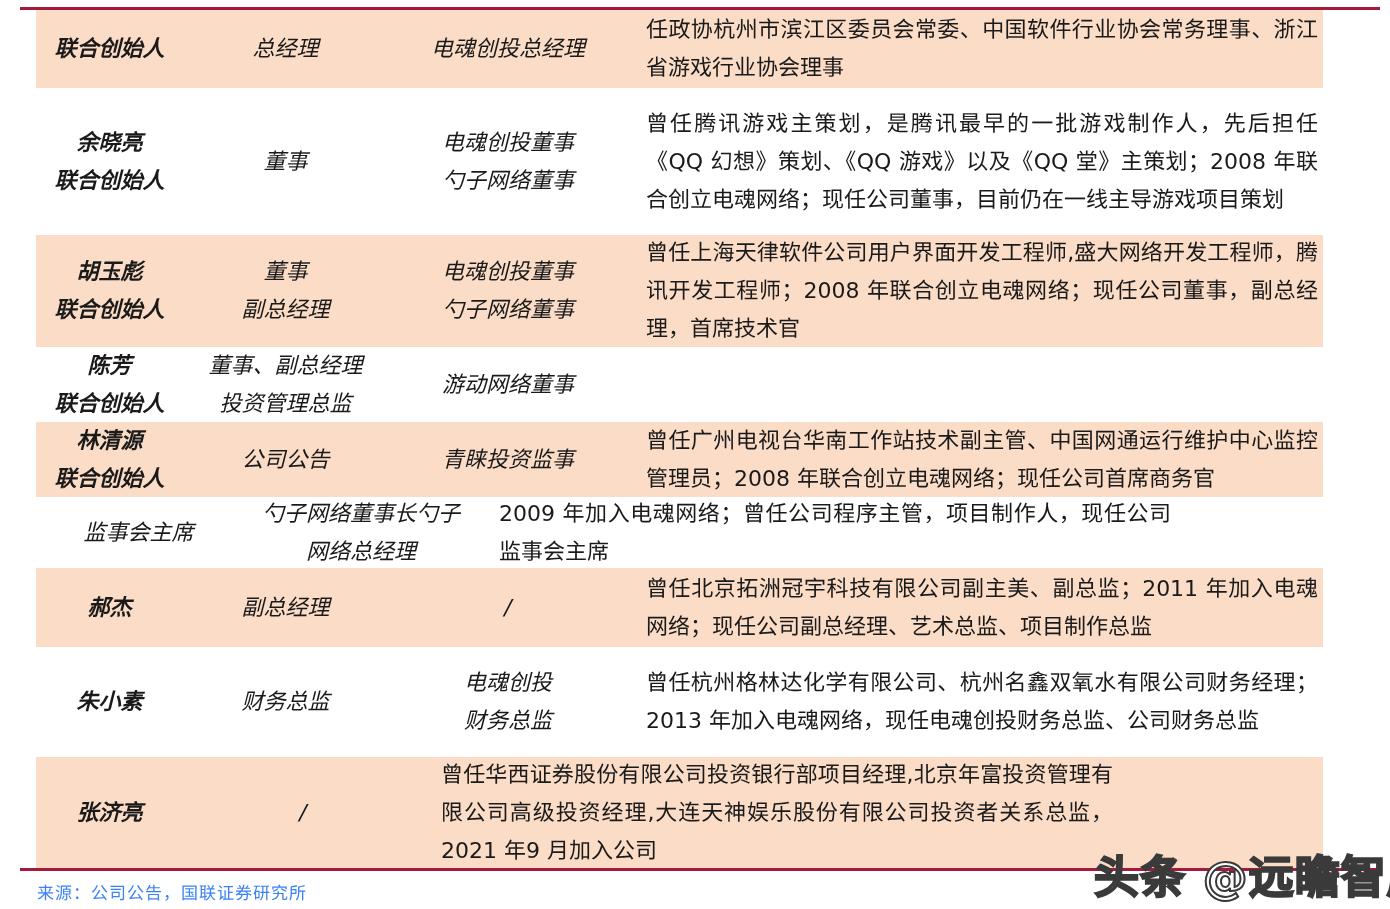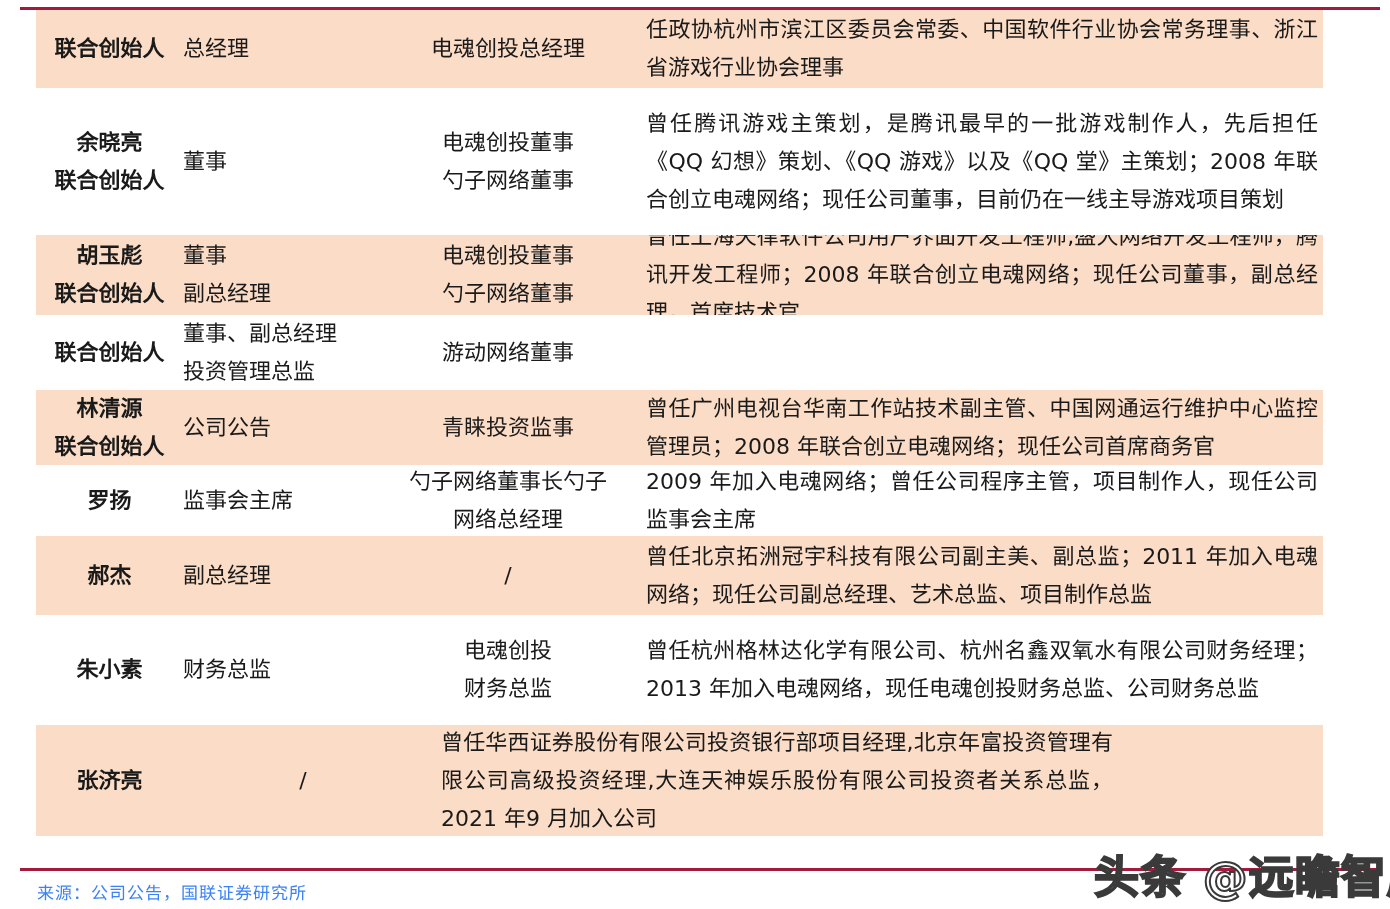--- a/index.html
+++ b/index.html
@@ -48,32 +48,32 @@
     font-size: 22px;
     line-height: 38px;
   }
   .cell-name {
     width: 147px;
     text-align: center;
     font-weight: bold;
   }
   .cell-position {
     width: 205px;
-    text-align: left;
+    text-align: center;
   }
   .cell-other {
     width: 240px;
     text-align: center;
   }
   .cell-bio {
     width: 695px;
     padding: 0 5px 0 18px;
     text-align: justify;
   }
-  .cell-line { white-space: nowrap; }
+  .cell-line { white-space: nowrap; font-style: italic; }
 
   .source-note {
     position: absolute;
     left: 37px;
     top: 879px;
     font-size: 17px;
     color: #3b82f6;
     letter-spacing: 1px;
     z-index: 1;
   }
@@ -117,37 +117,38 @@
       </div>
     <div class="cell cell-position">
         <div class="cell-line">董事</div>
       </div>
     <div class="cell cell-other">
         <div class="cell-line">电魂创投董事</div>
         <div class="cell-line">勺子网络董事</div>
       </div>
     <div class="cell cell-bio">曾任腾讯游戏主策划，是腾讯最早的一批游戏制作人，先后担任《QQ 幻想》策划、《QQ 游戏》以及《QQ 堂》主策划；2008 年联合创立电魂网络；现任公司董事，目前仍在一线主导游戏项目策划</div>
   </div>
-    <div class="row shaded" style="height: 80px;">
+    <div class="row shaded" style="height: 112px;">
     <div class="cell cell-name">
         <div class="cell-line">胡玉彪</div>
         <div class="cell-line">联合创始人</div>
       </div>
     <div class="cell cell-position">
         <div class="cell-line">董事</div>
         <div class="cell-line">副总经理</div>
       </div>
     <div class="cell cell-other">
         <div class="cell-line">电魂创投董事</div>
         <div class="cell-line">勺子网络董事</div>
       </div>
     <div class="cell cell-bio">曾任上海天律软件公司用户界面开发工程师,盛大网络开发工程师，腾讯开发工程师；2008 年联合创立电魂网络；现任公司董事，副总经理，首席技术官</div>
   </div>
     <div class="row" style="height: 75px;">
     <div class="cell cell-name">
+        <div class="cell-line">陈芳</div>
         <div class="cell-line">联合创始人</div>
       </div>
     <div class="cell cell-position">
         <div class="cell-line">董事、副总经理</div>
         <div class="cell-line">投资管理总监</div>
       </div>
     <div class="cell cell-other">
         <div class="cell-line">游动网络董事</div>
       </div>
   </div>
@@ -158,23 +159,20 @@
       </div>
     <div class="cell cell-position">
         <div class="cell-line">公司公告</div>
       </div>
     <div class="cell cell-other">
         <div class="cell-line">青睐投资监事</div>
       </div>
     <div class="cell cell-bio">曾任广州电视台华南工作站技术副主管、中国网通运行维护中心监控管理员；2008 年联合创立电魂网络；现任公司首席商务官</div>
   </div>
     <div class="row" style="height: 71px;">
-    <div class="cell cell-name">
-        <div class="cell-line">罗扬</div>
-      </div>
     <div class="cell cell-position">
         <div class="cell-line">监事会主席</div>
       </div>
     <div class="cell cell-other">
         <div class="cell-line">勺子网络董事长勺子</div>
         <div class="cell-line">网络总经理</div>
       </div>
     <div class="cell cell-bio">2009 年加入电魂网络；曾任公司程序主管，项目制作人，现任公司监事会主席</div>
   </div>
     <div class="row shaded" style="height: 79px;">

